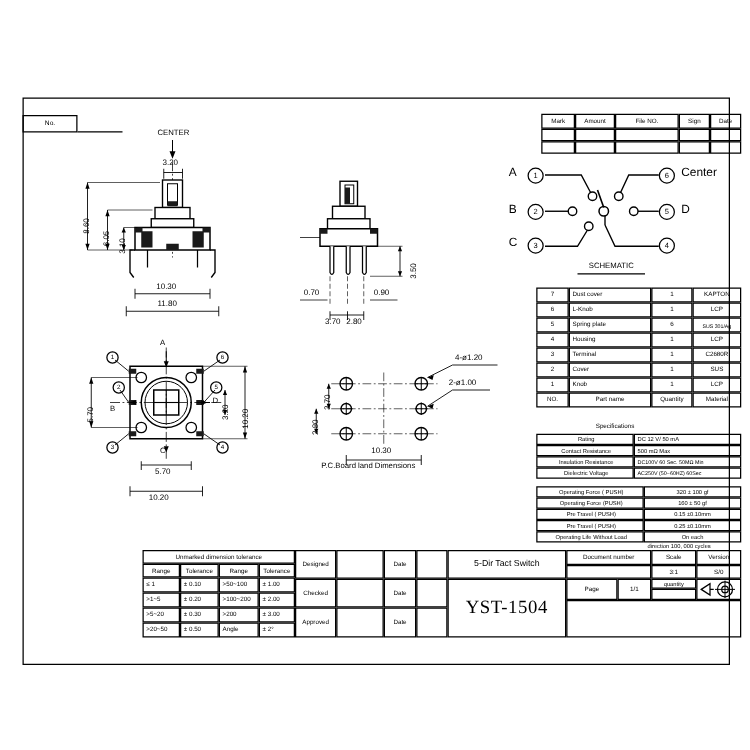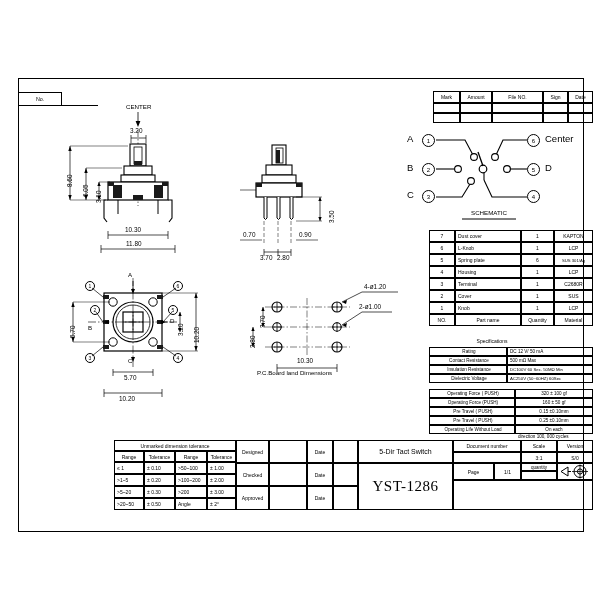--- a/index.html
+++ b/index.html
@@ -664,21 +664,21 @@
     <div class="cell" style="left:333px;top:486px;width:25px;height:24px;">
         <span class="tiny2"></span>
       </div>
   </div>
 
   <div>
     <div class="cell" style="left:358px;top:440px;width:95px;height:23px;">
         <span class="ttl">5-Dir Tact Switch</span>
       </div>
     <div class="cell" style="left:358px;top:463px;width:95px;height:47px;">
-        <span class="big">YST-1286</span>
+        <span class="big">YST-1504</span>
       </div>
 
     <div class="cell" style="left:453px;top:440px;width:68px;height:12px;">
         <span class="tiny2">Document number</span>
       </div>
     <div class="cell" style="left:521px;top:440px;width:36px;height:12px;">
         <span class="tiny2">Scale</span>
       </div>
     <div class="cell" style="left:557px;top:440px;width:36px;height:12px;">
         <span class="tiny2">Version</span>

